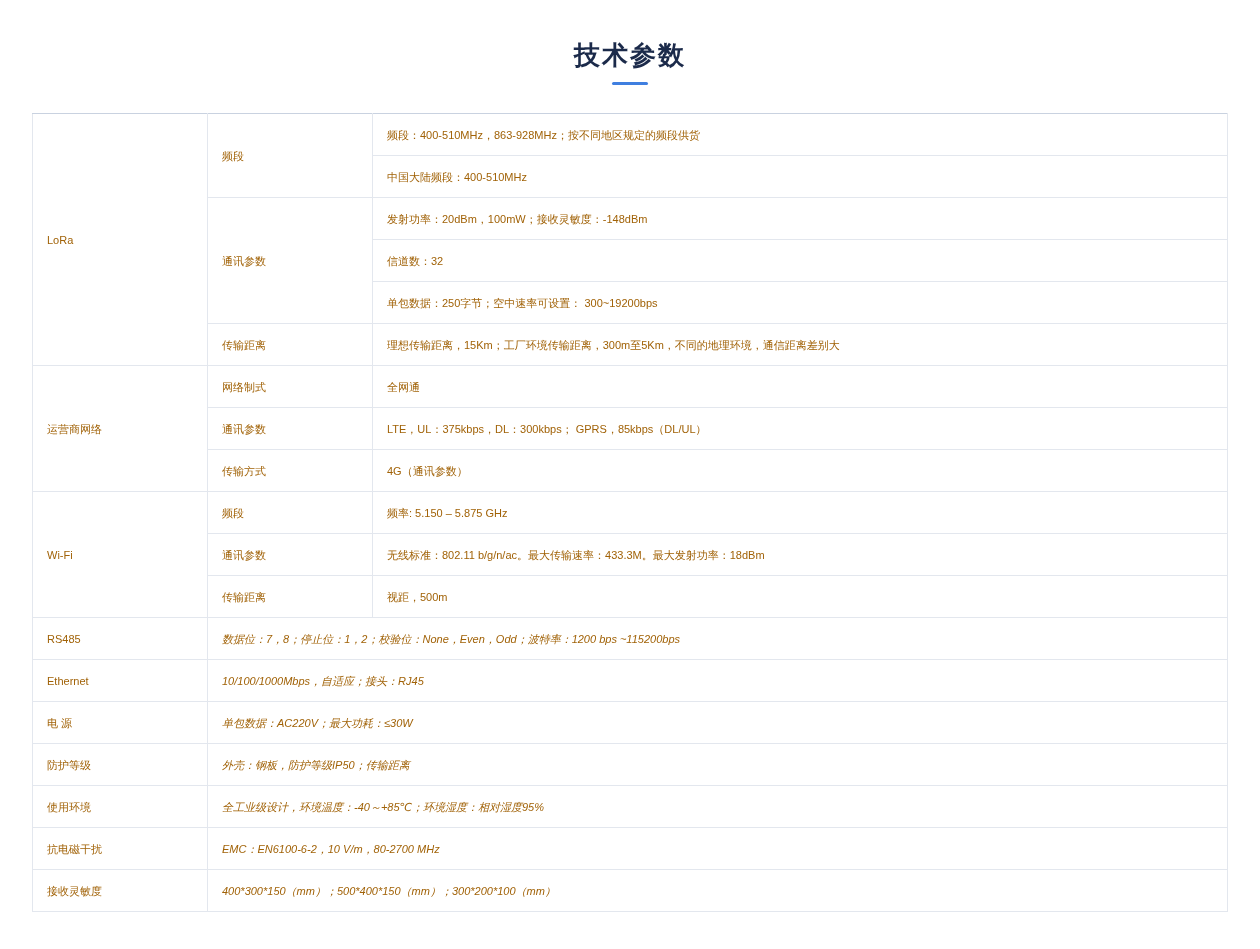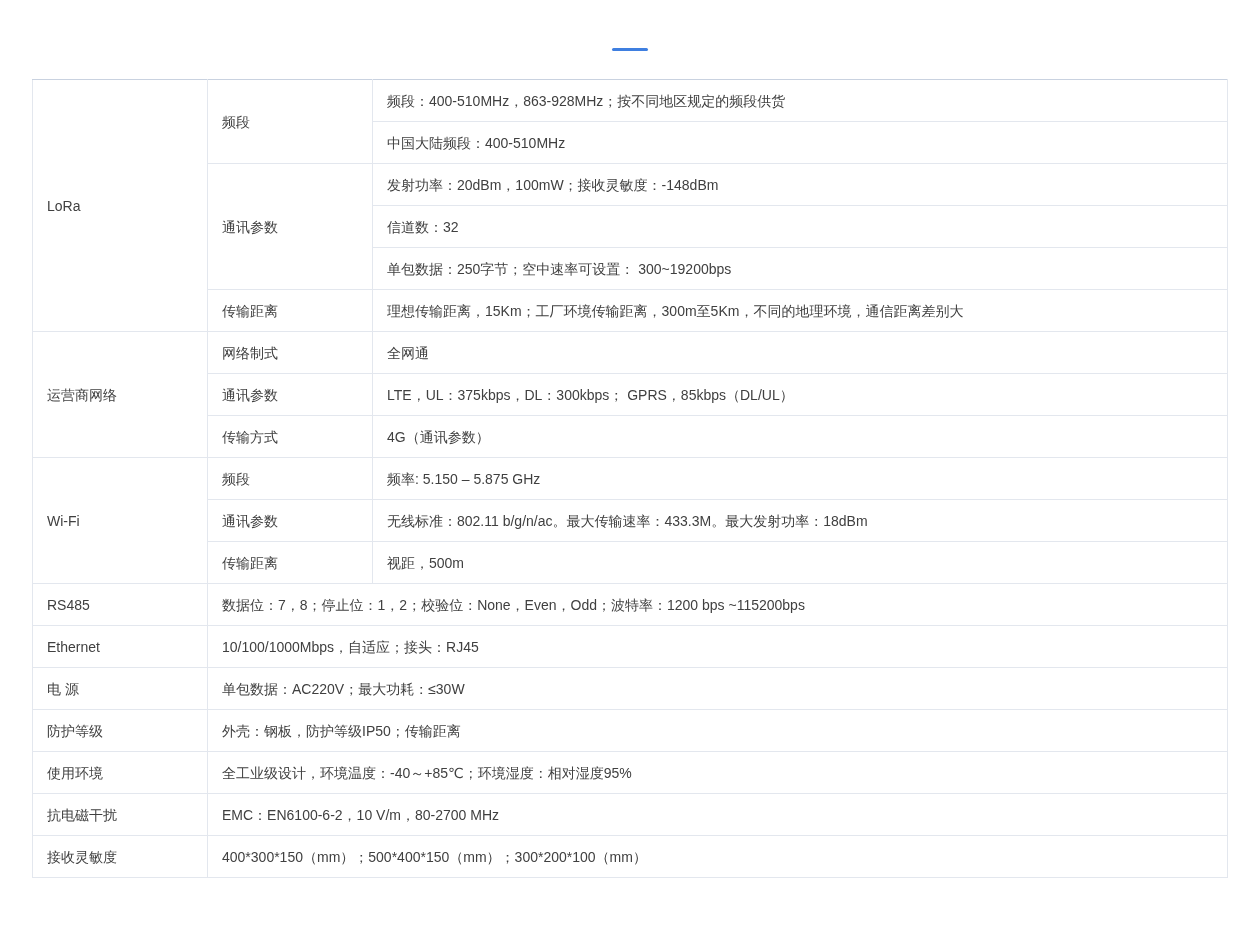--- a/index.html
+++ b/index.html
@@ -44,22 +44,22 @@
   table.spec {
     border-collapse: collapse;
     width: 1196px;
     table-layout: fixed;
     border: 1px solid #dfe3ea;
   }
   table.spec td {
     border: 1px solid #e3e7ee;
     padding: 0 14px;
     height: 41px;
-    font-size: 14px;
-    color: #404040;
+    font-size: 11px;
+    color: #a16207;
     vertical-align: middle;
     line-height: 20px;
     margin-left: 38px;
   }
   td.cat {
     width: 146px;
     font-weight: normal;
     color: #1b2a4a;
     font-size: 14.5px;
     background: #ffffff;
@@ -70,31 +70,33 @@
     color: #3a3a3a;
     font-size: 13.5px;
     padding-left: 14px;
   }
   td.val {
     color: #3a3a3a;
     padding-left: 16px;
   }
   td.val-wide {
     padding-left: 14px;
+    font-style: italic;
   }
   .group-top {
     border-top: 1px solid #c9d2e0 !important;
   }
 </style>
 </head>
 <body>
 
 <div class="page">
 
   <div class="title-wrap">
+    <div class="page-title">技术参数</div>
     <div class="title-rule"></div>
   </div>
 
   <div class="table-wrap">
     <table class="spec">
       <tbody id="spec-body">
           <tr>
             <td class="cat group-top" rowspan="6">LoRa</td>
             <td class="sub group-top" rowspan="2">频段</td>
             <td class="val group-top">频段：400-510MHz，863-928MHz；按不同地区规定的频段供货</td>

